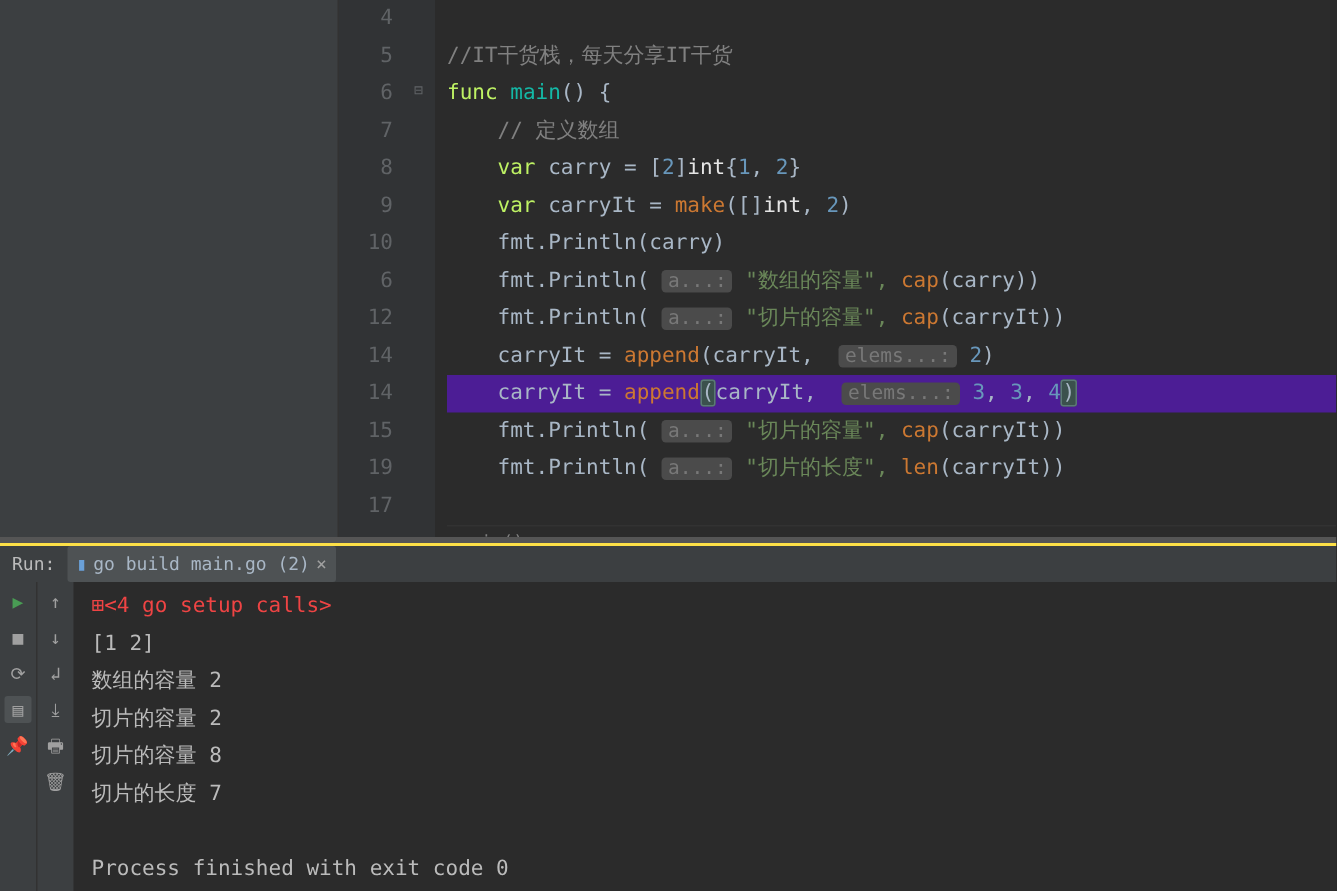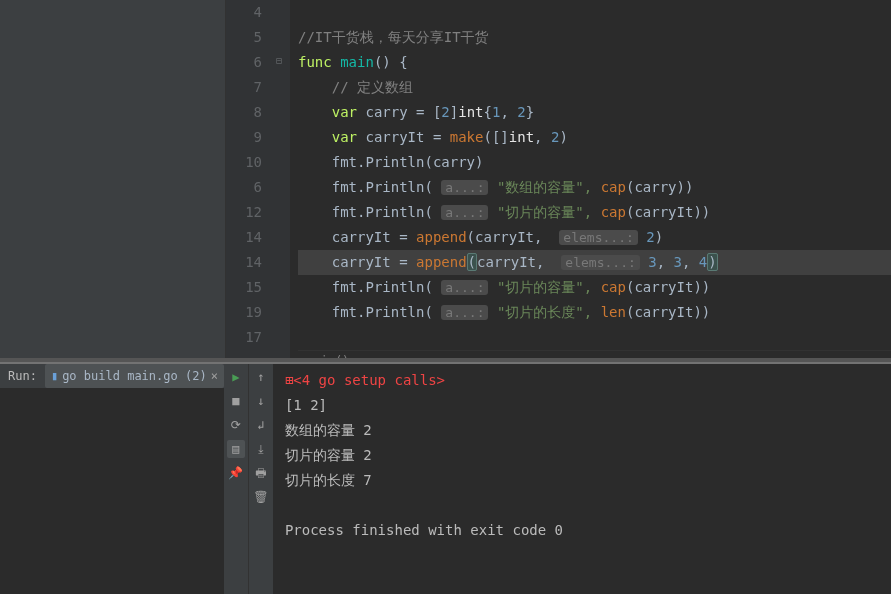--- a/index.html
+++ b/index.html
@@ -4,32 +4,32 @@
 <style>
 html,body{margin:0;padding:0;background:#2b2b2b;color:#a9b7c6;font-family:Consolas,Menlo,monospace;font-size:14px;line-height:1.7;overflow:hidden;width:891px;height:594px}
 .ide{display:flex;flex-direction:column;height:594px}
 .top{display:flex;flex:1;min-height:0}
 .project-panel{width:225px;background:#3c3f41;border-right:1px solid #323232}
 .gutter{width:36px;background:#313335;text-align:right;padding-right:12px;color:#606366;user-select:none;position:relative}
 .gutter .line{height:25px;line-height:25px}
 .fold-col{width:16px;background:#313335;position:relative}
 .editor{flex:1;background:#2b2b2b;padding-left:8px;position:relative;overflow:hidden}
 .code-line{height:25px;line-height:25px;white-space:pre}
-.current-line{background:#404040}
+.current-line{background:#4c1d95}
 .kw{color:#bef264}
 .fn{color:#14b8a6}
 .str{color:#6a8759}
 .num{color:#6897bb}
 .cm{color:#808080}
 .builtin{color:#cc7832}
 .type{color:#e5e5e5}
 .hint{background:#4b4b4b;color:#787878;padding:0 4px;border-radius:3px;font-size:13px}
 .bracket-hl{background:#3b514d;border:1px solid #5a7a74;border-radius:2px}
 .breadcrumb{height:20px;line-height:20px;background:#2b2b2b;font-size:12px;color:#808080;padding-left:8px;border-top:1px solid #323232}
-.bottom{height:230px;display:flex;background:#2b2b2b;border-top:2px solid #737373}
+.bottom{height:230px;display:flex;flex-direction:column;background:#2b2b2b;border-top:2px solid #fde047}
 .run-tab-bar{height:24px;background:#3c3f41;display:flex;align-items:center;font-size:12px}
 .run-label{color:#bbb;padding:0 8px}
 .run-tab{display:flex;align-items:center;gap:4px;background:#4e5254;padding:2px 6px;border-radius:2px}
 .close-x{color:#a0a0a0;cursor:pointer}
 .run-body{flex:1;display:flex}
 .tool-col{width:24px;background:#3c3f41;display:flex;flex-direction:column;align-items:center;padding-top:4px;gap:6px}
 .tool-col2{width:24px;background:#3c3f41;display:flex;flex-direction:column;align-items:center;padding-top:4px;gap:6px;border-left:1px solid #323232}
 .tool-btn{width:18px;height:18px;display:flex;align-items:center;justify-content:center;color:#a0a0a0;font-size:12px;cursor:pointer}
 .tool-btn.green{color:#499c54}
 .tool-btn.active{background:#4e5254;border-radius:2px}
@@ -110,19 +110,20 @@
     <div class="tool-btn">↲</div>
     <div class="tool-btn">⤓</div>
     <div class="tool-btn">🖶</div>
     <div class="tool-btn">🗑</div>
    </div>
    <div class="console">
     <div class="console-line setup-calls">⊞&lt;<span>4 go setup calls</span>&gt;</div>
     <div class="console-line">[1 2]</div>
     <div class="console-line">数组的容量 2</div>
     <div class="console-line">切片的容量 2</div>
+    <div class="console-line">切片的容量 8</div>
     <div class="console-line">切片的长度 7</div>
     <div class="console-line"></div>
     <div class="console-line">Process finished with exit code 0</div>
    </div>
   </div>
  </div>
 </div>
 
 </body></html>

